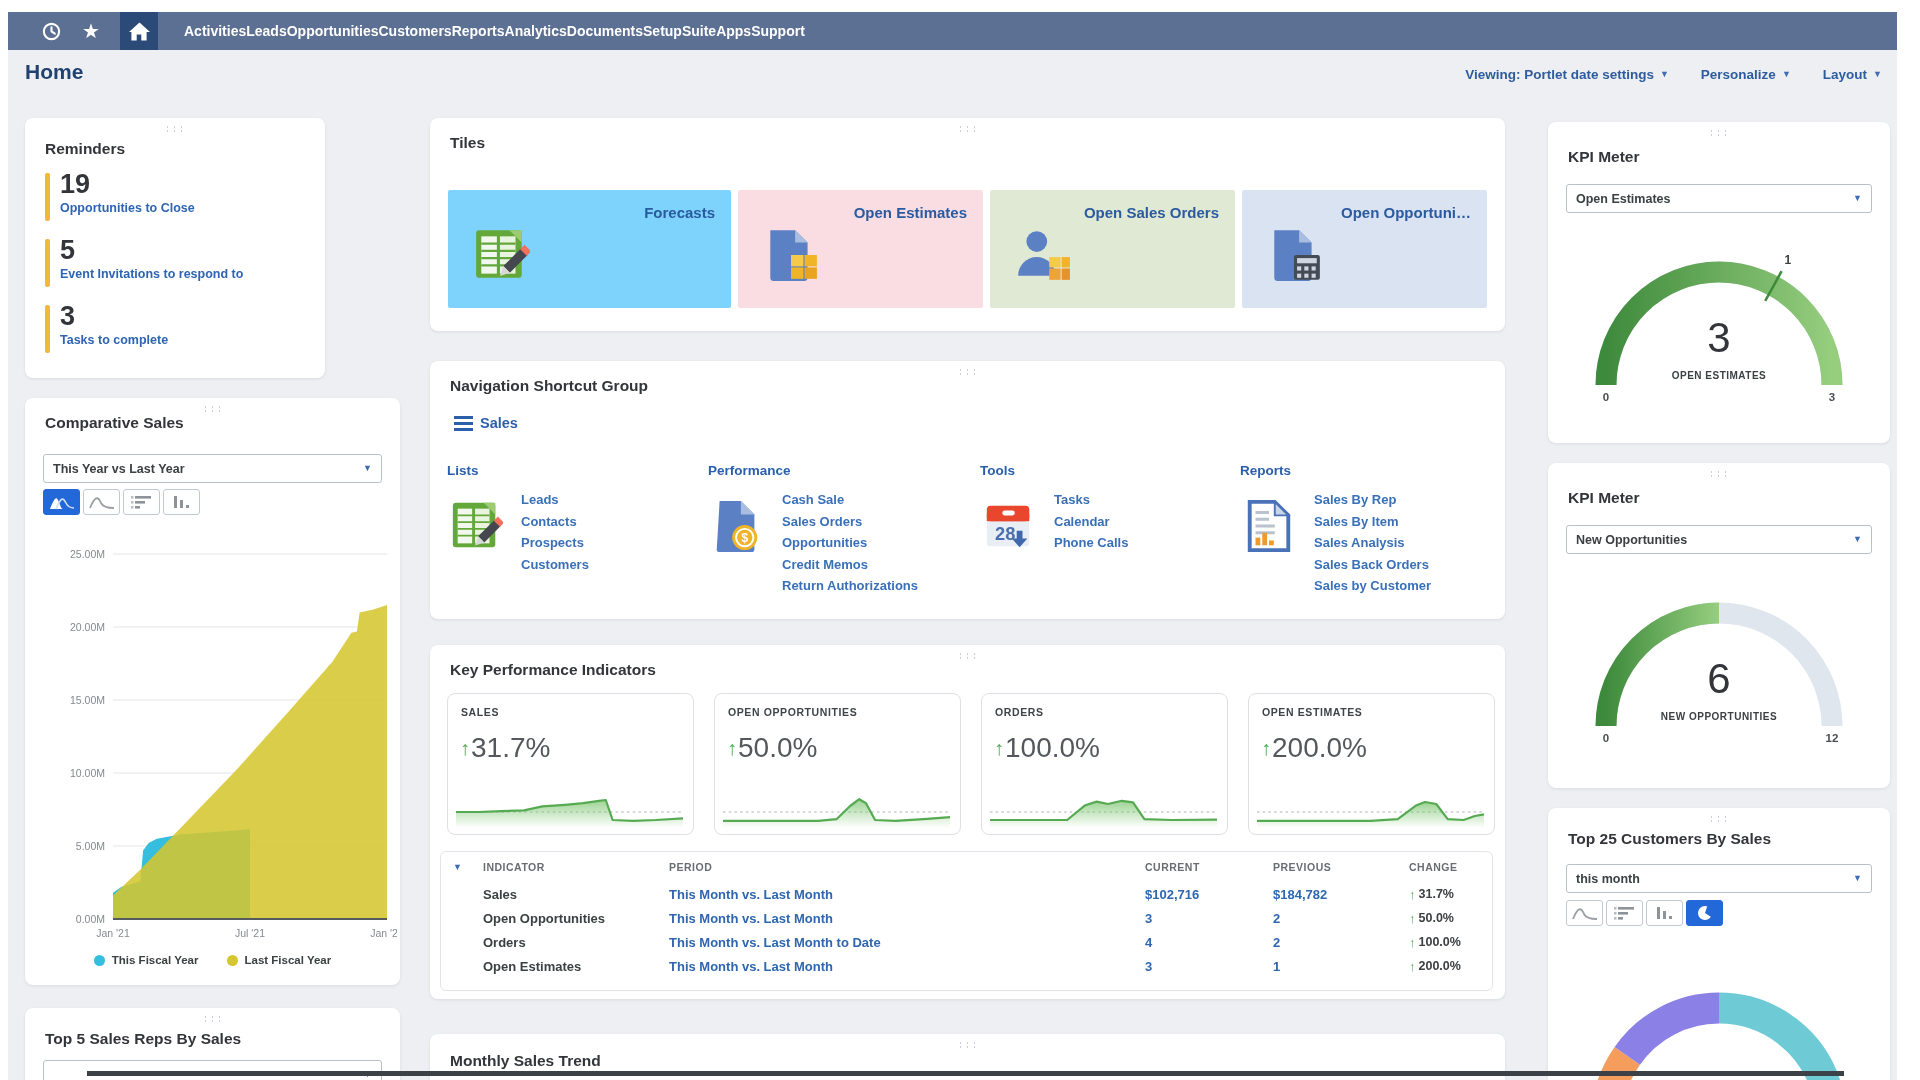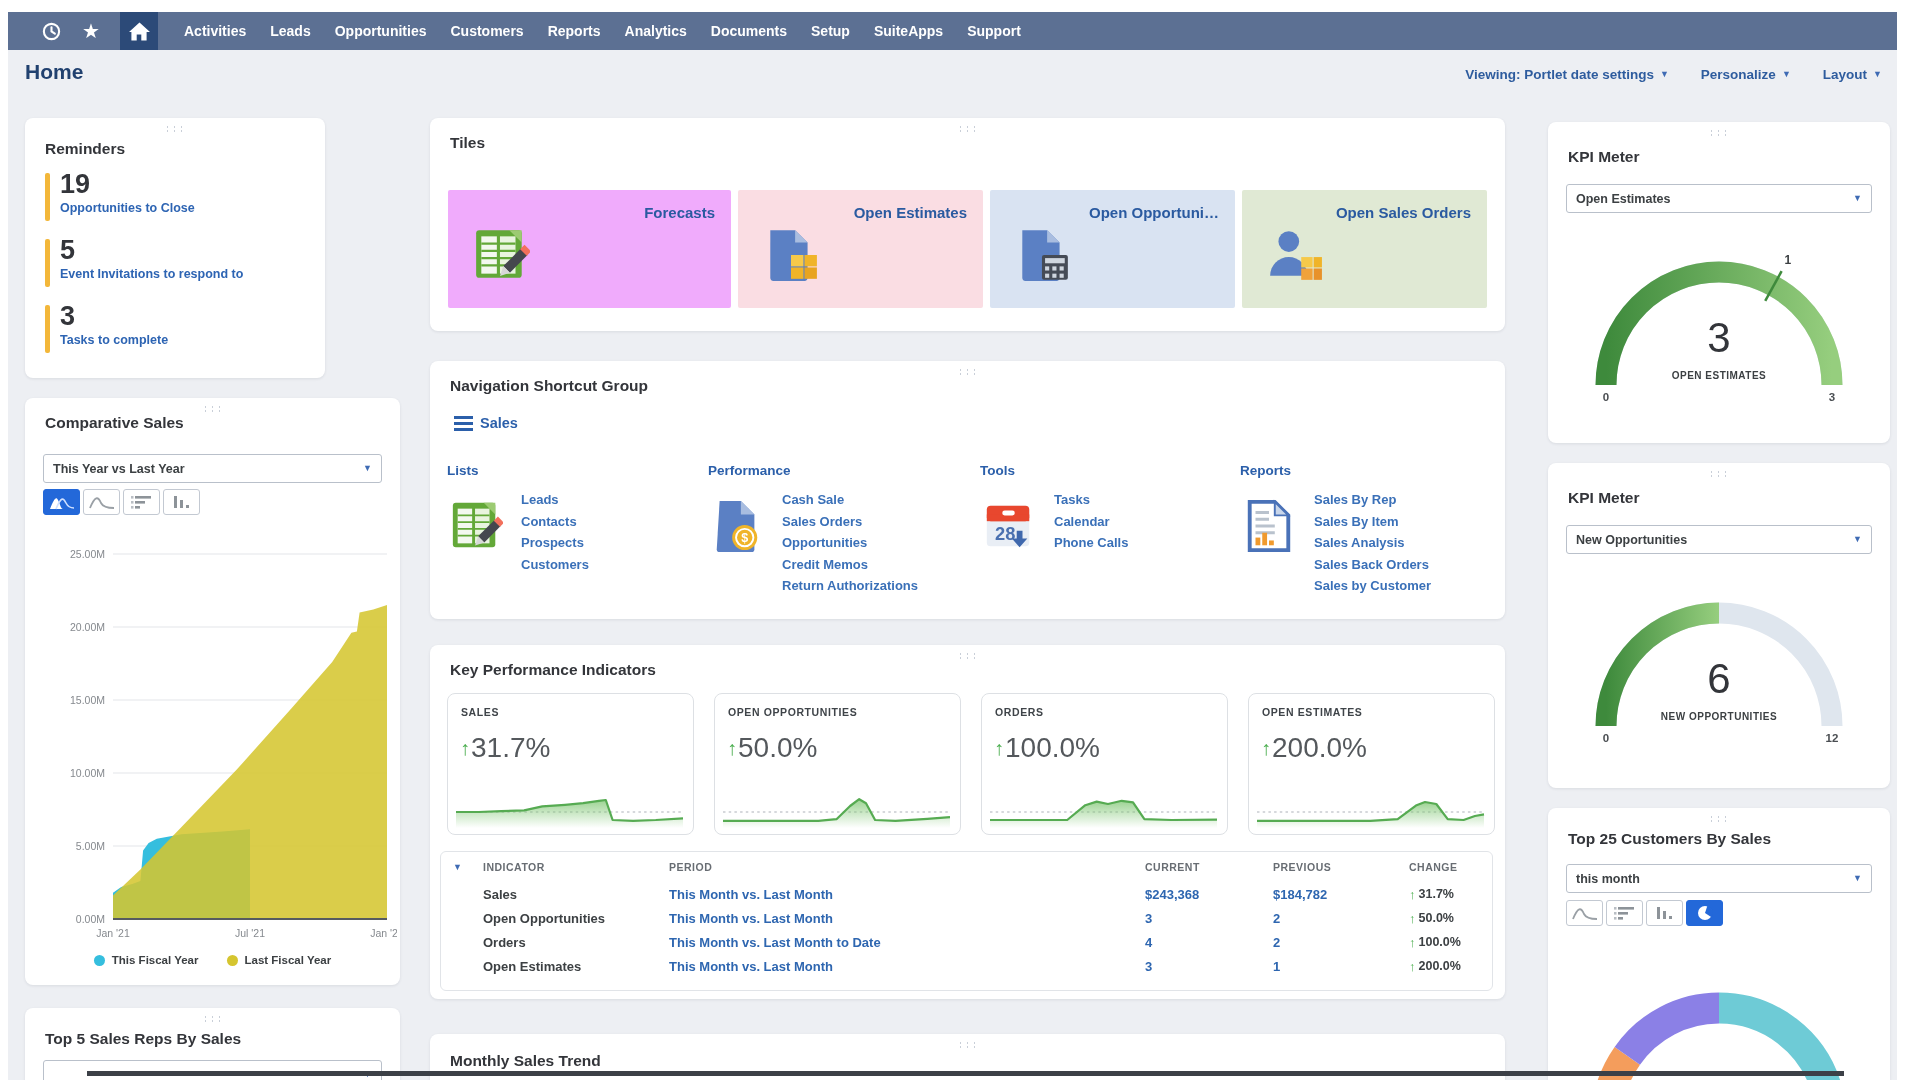--- a/index.html
+++ b/index.html
@@ -3,21 +3,21 @@
 <meta charset="utf-8">
 <style>
   html,body{margin:0;padding:0;width:1920px;height:1080px;overflow:hidden;background:#ffffff;
     font-family:"Liberation Sans","DejaVu Sans",sans-serif;}
   .abs{position:absolute;}
   #stage{position:relative;width:1920px;height:1080px;}
   
   #topbar{left:8px;top:12px;width:1889px;height:38px;background:#5c7093;display:flex;align-items:center;}
   #topbar .navicon{width:34px;height:38px;display:flex;align-items:center;justify-content:center;cursor:pointer;}
   #home-tile{width:38px;height:38px;background:#2c4a78;display:flex;align-items:center;justify-content:center;margin-left:12px;}
-  #navmenu{display:flex;gap:24px;margin-left:26px;}
+  #navmenu{display:flex;margin-left:26px;}
   #navmenu .nav-item{color:#ffffff;font-size:14px;font-weight:bold;cursor:pointer;white-space:nowrap;}
   #pagebg{left:8px;top:50px;width:1889px;height:1030px;background:#edeff3;}
   
   #page-title{left:25px;top:60px;font-size:21px;font-weight:bold;color:#21416f;}
   #header-links{right:38px;top:67px;display:flex;gap:32px;align-items:center;}
   .hlink{color:#2e5c9e;font-size:13.5px;font-weight:600;display:flex;align-items:center;gap:6px;cursor:pointer;}
   .caret{color:#3f6bb4;font-size:9px;line-height:1;}
   
   .panel{position:absolute;background:#ffffff;border-radius:8px;box-shadow:0 1px 3px rgba(40,50,70,.10);overflow:hidden;}
   .ptitle{position:absolute;left:20px;font-size:15.5px;font-weight:bold;color:#33353a;white-space:nowrap;}
@@ -225,21 +225,21 @@
     <div class="select" style="top:52px">
       <span class="selval"></span>
         <span class="caret">▼</span>
     </div>
   </div>
 
   <div class="panel" style="left:430px;top:118px;width:1075px;height:213px;">
     <div class="dots"></div>
     <div class="ptitle" style="top:16px">Tiles</div>
     <div id="tiles-row">
-      <div class="tile" style="background: #f0abfc; padding-left: 38px;">
+      <div class="tile" style="background: #7dd3fc; padding-left: 38px;">
         <span class="tile-label">Forecasts</span>
         <svg class="tile-icon" viewBox="0 0 56 56">
           <rect x="4" y="4" width="44" height="46" rx="3" fill="#63a838"></rect>
           <path d="M36 4 h12 v12 z" fill="#9ccb72"></path>
           <rect x="9" y="10" width="15" height="36" fill="#ffffff" opacity=".92"></rect>
           <rect x="27" y="10" width="15" height="36" fill="#e9f4df"></rect>
           <g stroke="#63a838" stroke-width="2">
               <path d="M9 17h33M9 24h33M9 31h33M9 38h33"></path>
             </g>
           <g transform="rotate(45 38 38)">
@@ -251,50 +251,50 @@
       </div>
       <div class="tile" style="background: rgb(250, 221, 227);">
         <span class="tile-label">Open Estimates</span>
         <svg class="tile-icon" viewBox="0 0 56 56">
           <path d="M8 4 h24 l12 12 v34 a3 3 0 0 1 -3 3 h-30 a3 3 0 0 1 -3 -3 z" fill="#5b80c4"></path>
           <path d="M32 4 l12 12 h-12 z" fill="#a9bde0"></path>
           <rect x="28" y="28" width="12" height="11" fill="#f6c94a"></rect>
             <rect x="41" y="28" width="12" height="11" fill="#f0b429"></rect>
           <rect x="28" y="40" width="12" height="11" fill="#f0b429"></rect>
             <rect x="41" y="40" width="12" height="11" fill="#e8a420"></rect>
+        </svg>
+      </div>
+      <div class="tile" style="background: rgb(224, 233, 212);">
+        <span class="tile-label">Open Sales Orders</span>
+        <svg class="tile-icon" viewBox="0 0 56 56">
+          <circle cx="22" cy="15" r="10" fill="#5b80c4"></circle>
+          <path d="M4 48 a18 18 0 0 1 36 0 z" fill="#5b80c4"></path>
+          <rect x="34" y="30" width="11" height="10" fill="#f6c94a"></rect>
+            <rect x="46" y="30" width="8" height="10" fill="#f0b429"></rect>
+          <rect x="34" y="41" width="11" height="11" fill="#f0a23a"></rect>
+            <rect x="46" y="41" width="8" height="11" fill="#e8922a"></rect>
         </svg>
       </div>
       <div class="tile" style="background: rgb(217, 227, 242);">
         <span class="tile-label">Open Opportuni…</span>
         <svg class="tile-icon" viewBox="0 0 56 56">
           <path d="M8 4 h24 l12 12 v34 a3 3 0 0 1 -3 3 h-30 a3 3 0 0 1 -3 -3 z" fill="#5b80c4"></path>
           <path d="M32 4 l12 12 h-12 z" fill="#a9bde0"></path>
           <rect x="27" y="28" width="25" height="24" rx="2" fill="#454b56"></rect>
           <rect x="30" y="31" width="19" height="5" fill="#cfd6df"></rect>
           <g fill="#cfd6df">
               <rect x="30" y="39" width="4" height="4"></rect>
               <rect x="37" y="39" width="4" height="4"></rect>
               <rect x="44" y="39" width="4" height="4"></rect>
               <rect x="30" y="46" width="4" height="4"></rect>
               <rect x="37" y="46" width="4" height="4"></rect>
               <rect x="44" y="46" width="4" height="4"></rect>
             </g>
         </svg>
       </div>
-      <div class="tile" style="background: rgb(224, 233, 212);">
-        <span class="tile-label">Open Sales Orders</span>
-        <svg class="tile-icon" viewBox="0 0 56 56">
-          <circle cx="22" cy="15" r="10" fill="#5b80c4"></circle>
-          <path d="M4 48 a18 18 0 0 1 36 0 z" fill="#5b80c4"></path>
-          <rect x="34" y="30" width="11" height="10" fill="#f6c94a"></rect>
-            <rect x="46" y="30" width="8" height="10" fill="#f0b429"></rect>
-          <rect x="34" y="41" width="11" height="11" fill="#f0a23a"></rect>
-            <rect x="46" y="41" width="8" height="11" fill="#e8922a"></rect>
-        </svg>
-      </div>
     </div>
   </div>
 
   <div class="panel" style="left:430px;top:361px;width:1075px;height:258px;">
     <div class="dots"></div>
     <div class="ptitle" style="top:16px">Navigation Shortcut Group</div>
     <div id="sales-row">
       <svg width="19" height="15" viewBox="0 0 19 15">
         <rect y="0" width="19" height="3" fill="#2b5faa"></rect>
           <rect y="6" width="19" height="3" fill="#2b5faa"></rect>
@@ -470,21 +470,21 @@
         <span class="th">INDICATOR</span>
         <span class="th">PERIOD</span>
         <span class="th">CURRENT</span>
         <span class="th">PREVIOUS</span>
         <span class="th">CHANGE</span>
       </div>
       <div class="trow">
         <span></span>
         <span class="td-ind">Sales</span>
         <span class="td-per">This Month vs. Last Month</span>
-        <span class="td-cur">$243,368</span>
+        <span class="td-cur">$102,716</span>
         <span class="td-prev">$184,782</span>
         <span class="td-chg">
             <span class="up">↑</span>
             <span>31.7%</span>
           </span>
       </div>
       <div class="trow">
         <span></span>
         <span class="td-ind">Open Opportunities</span>
         <span class="td-per">This Month vs. Last Month</span>

